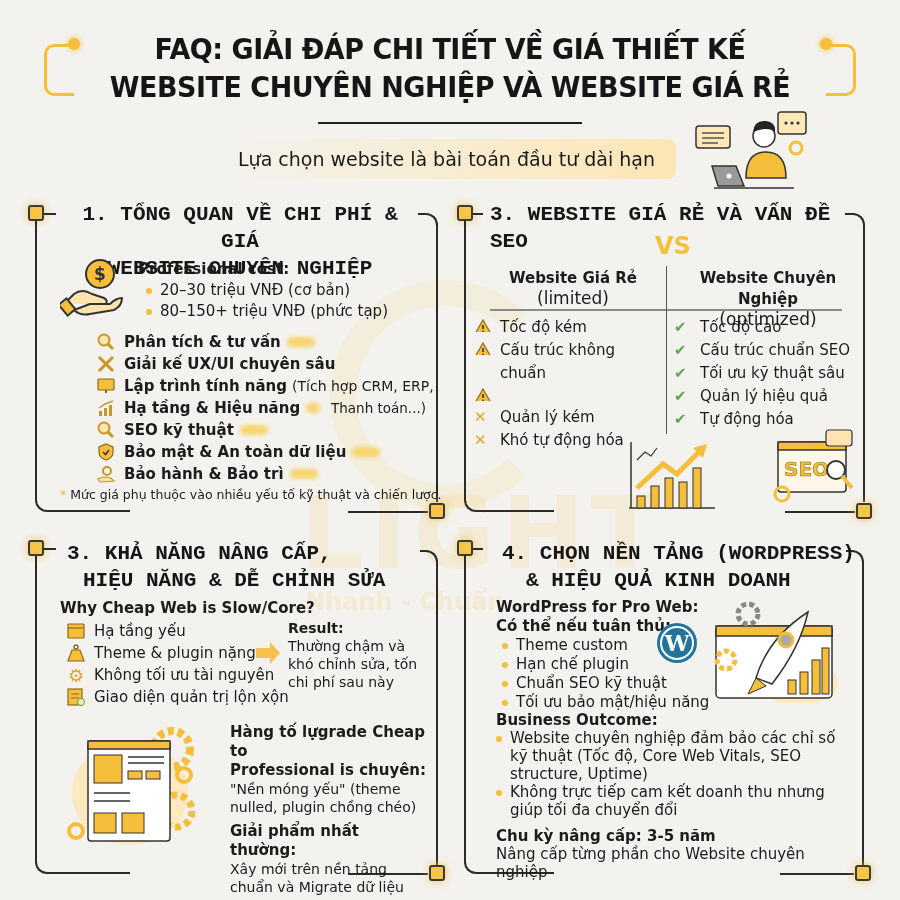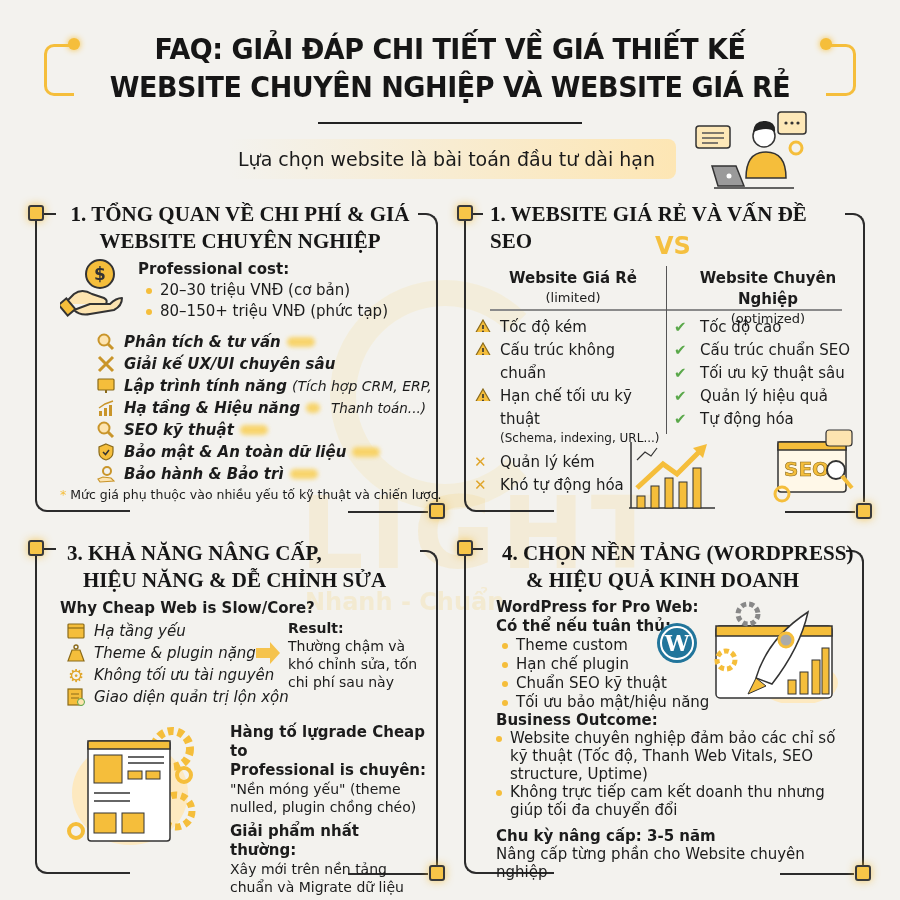--- a/index.html
+++ b/index.html
@@ -34,31 +34,31 @@
     font-size: 19px; line-height: 40px; padding-left: 10px; font-family: "DejaVu Sans", sans-serif; color: #1a1a1a; }
 
   
   .frame-left { width: 2px; background: #2b2b2b; }
   .frame-top-dash { height: 2px; background: #2b2b2b; }
   .sq { width: 16px; height: 16px; background: #f7c548; border: 2px solid #3a3a3a; border-radius: 3px;
     box-shadow: 0 0 8px rgba(245,190,60,0.8); }
   .corner-bl { border-left: 2px solid #2b2b2b; border-bottom: 2px solid #2b2b2b; border-radius: 0 0 0 12px; }
   .corner-tr { border-top: 2px solid #2b2b2b; border-right: 2px solid #2b2b2b; border-radius: 0 12px 0 0; }
 
-  .ptitle { font-family: Liberation Serif, serif; font-weight: 700; font-size: 21px; line-height: 27px; color: #161616; text-align: center; }
+  .ptitle { font-family: Liberation Mono, monospace; font-weight: 700; font-size: 21px; line-height: 27px; color: #161616; text-align: center; }
   .bold { font-weight: 700; }
   .t16 { font-size: 15px; line-height: 21px; font-family: "DejaVu Sans", sans-serif; }
-  .t14 { font-size: 13px; line-height: 18px; font-family: "DejaVu Sans", sans-serif; }
+  .t14 { font-size: 17px; line-height: 18px; font-family: "DejaVu Sans", sans-serif; }
 
   .ybullet::before { content: ""; display: inline-block; width: 6px; height: 6px; border-radius: 50%;
     background: #f5be3b; margin-right: 8px; vertical-align: middle; }
   .glow { display: inline-block; width: 28px; height: 10px; border-radius: 6px; background: #f9cf55;
     filter: blur(2px); vertical-align: middle; margin-left: 6px; opacity: 0.85; }
 
-  .feat { display: flex; align-items: center; height: 22px; font-style: italic; }
+  .feat { display: flex; align-items: center; height: 22px; }
   .ico { width: 20px; height: 20px; margin-right: 8px; display: inline-flex; align-items: center; justify-content: center; flex: none; }
 
   .vs { left: 655px; top: 232px; font-family: "DejaVu Sans", sans-serif; font-size: 24px; font-weight: 900; color: #f5c040; }
   .colhead { text-align: center; font-family: "DejaVu Sans", sans-serif; }
   .pill-sep { width: 1px; background: #555; }
   .row { display: flex; align-items: flex-start; font-size: 15px; line-height: 23px; font-family: "DejaVu Sans", sans-serif; }
   .warn { width: 18px; margin-right: 8px; flex: none; padding-top: 3px; }
 </style>
 </head>
 <body>
@@ -204,21 +204,21 @@
 
 <div class="abs sq" style="left:457px;top:205px"></div>
 <div class="abs frame-top-dash" style="left:473px;top:213px;width:10px"></div>
 <div class="abs frame-left" style="left:464px;top:221px;height:230px"></div>
 <div class="abs corner-bl" style="left:464px;top:440px;width:90px;height:72px"></div>
 <div class="abs corner-tr" style="left:845px;top:213px;width:20px;height:30px"></div>
 <div class="abs frame-left" style="left:863px;top:240px;height:262px"></div>
 <div class="abs frame-top-dash" style="left:785px;top:511px;width:70px"></div>
 <div class="abs sq" style="left:856px;top:503px"></div>
 
-<div class="abs ptitle" style="left:490px;top:201px;width:350px;text-align:left">1. WEBSITE GIÁ RẺ VÀ VẤN ĐỀ SEO</div>
+<div class="abs ptitle" style="left:490px;top:201px;width:350px;text-align:left">3. WEBSITE GIÁ RẺ VÀ VẤN ĐỀ SEO</div>
 <div class="abs vs">VS</div>
 
 <div class="abs colhead" style="left:488px;top:268px;width:170px">
   <div class="t16 bold">Website Giá Rẻ</div>
   <div class="t14">(limited)</div>
 </div>
 <div class="abs colhead" style="left:668px;top:268px;width:200px">
   <div class="t16 bold">Website Chuyên Nghiệp</div>
   <div class="t14">(optimized)</div>
 </div>
@@ -241,24 +241,20 @@
         <circle cx="9" cy="12.5" r="0.9" fill="#333"></circle>
       </svg>
       <span>Cấu trúc không chuẩn</span>
     </div>
   <div class="row">
       <svg class="warn" width="18" height="16">
         <path d="M9 1 L17 15 L1 15 Z" fill="#f5be3b" stroke="#8a6a1a" stroke-width="1.2"></path>
         <line x1="9" y1="6" x2="9" y2="10" stroke="#333" stroke-width="1.6"></line>
         <circle cx="9" cy="12.5" r="0.9" fill="#333"></circle>
       </svg>
-    <div>
-        <div>Hạn chế tối ưu kỹ thuật</div>
-        <div class="t14" style="font-size:12px;line-height:15px">(Schema, indexing, URL...)</div>
-      </div>
     </div>
   <div class="row" style="margin-top:5px">
       <span class="warn" style="color:#e0a52a;font-weight:bold;padding-top:0">✕</span>
       <span>Quản lý kém</span>
     </div>
   <div class="row">
       <span class="warn" style="color:#e0a52a;font-weight:bold;padding-top:0">✕</span>
       <span>Khó tự động hóa</span>
     </div>
 </div>
@@ -438,21 +434,21 @@
   <rect x="80" y="82" width="8" height="14" fill="#f5be3b" stroke="#333"></rect>
   <rect x="92" y="74" width="8" height="22" fill="#f5be3b" stroke="#333"></rect>
   <rect x="104" y="62" width="8" height="34" fill="#f5be3b" stroke="#333"></rect>
   <rect x="114" y="50" width="7" height="46" fill="#f5be3b" stroke="#333"></rect>
 </svg>
 
 <div class="abs t16" style="left:496px;top:711px;width:360px;line-height:18px">
   <div class="bold">Business Outcome:</div>
   <div style="display:flex">
       <span class="ybullet" style="flex:none"></span>
-      <span>Website chuyên nghiệp đảm bảo các chỉ số kỹ thuật (Tốc độ, Thanh Web Vitals, SEO structure, Uptime)</span>
+      <span>Website chuyên nghiệp đảm bảo các chỉ số kỹ thuật (Tốc độ, Core Web Vitals, SEO structure, Uptime)</span>
     </div>
   <div style="display:flex">
       <span class="ybullet" style="flex:none"></span>
       <span>Không trực tiếp cam kết doanh thu nhưng giúp tối đa chuyển đổi</span>
     </div>
   <div class="bold" style="margin-top:8px">Chu kỳ nâng cấp: 3-5 năm</div>
   <div>Nâng cấp từng phần cho Website chuyên nghiệp</div>
 </div>
 
 </body></html>

